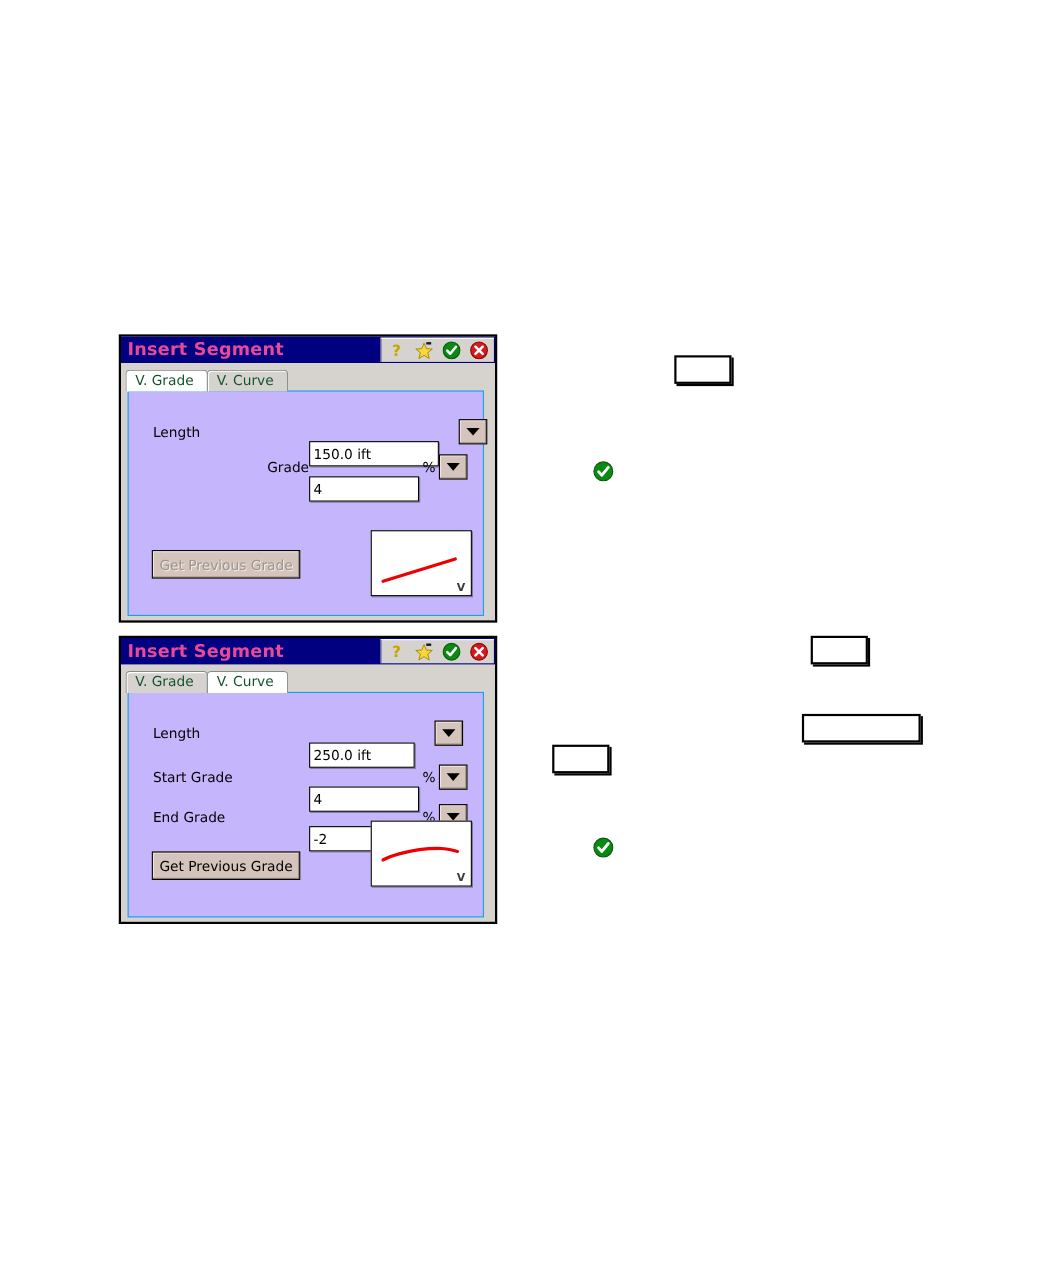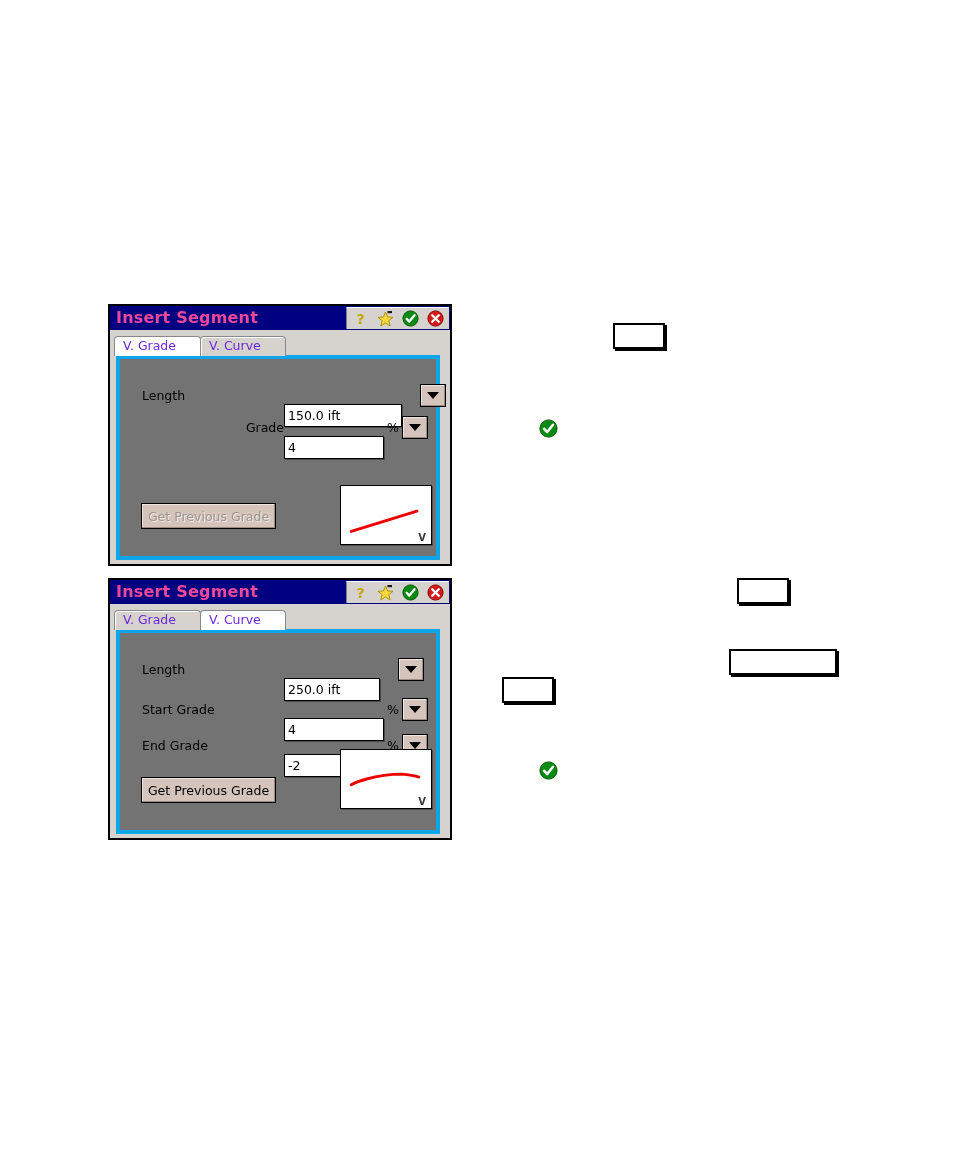--- a/index.html
+++ b/index.html
@@ -61,44 +61,44 @@
   .tabstrip {
     position: relative;
     height: 22px;
     margin: 4px 0 0 4px;
     display: flex;
     align-items: flex-end;
     z-index: 3;
   }
   .tab {
     font-size: 12.5px;
-    color: #6d28d9;
-    padding: 2px 24px 3px 8px;
+    color: #14532d;
+    padding: 2px 12px 3px 8px;
     border: 1px solid #868a8e;
     border-bottom: none;
     border-radius: 4px 4px 0 0;
     background: #d6d3ce;
     line-height: 1.15;
     position: relative;
     white-space: nowrap;
     box-shadow: inset 1px 1px 0 #ffffff;
   }
   .tab.active {
     background: #ffffff;
     z-index: 4;
     box-shadow: inset 1px 1px 0 #ffffff;
   }
   .tab + .tab { margin-left: -1px; }
 
   
   .tabbody {
     position: relative;
     margin: -1px 10px 0 6px;
-    border: 4px solid #0ea5e9;
-    background: #737373;
+    border: 1px solid #0ea5e9;
+    background: #c4b5fd;
     box-sizing: border-box;
     z-index: 2;
   }
 
   
   .row {
     position: absolute;
     display: flex;
     align-items: center;
     height: 24px;

